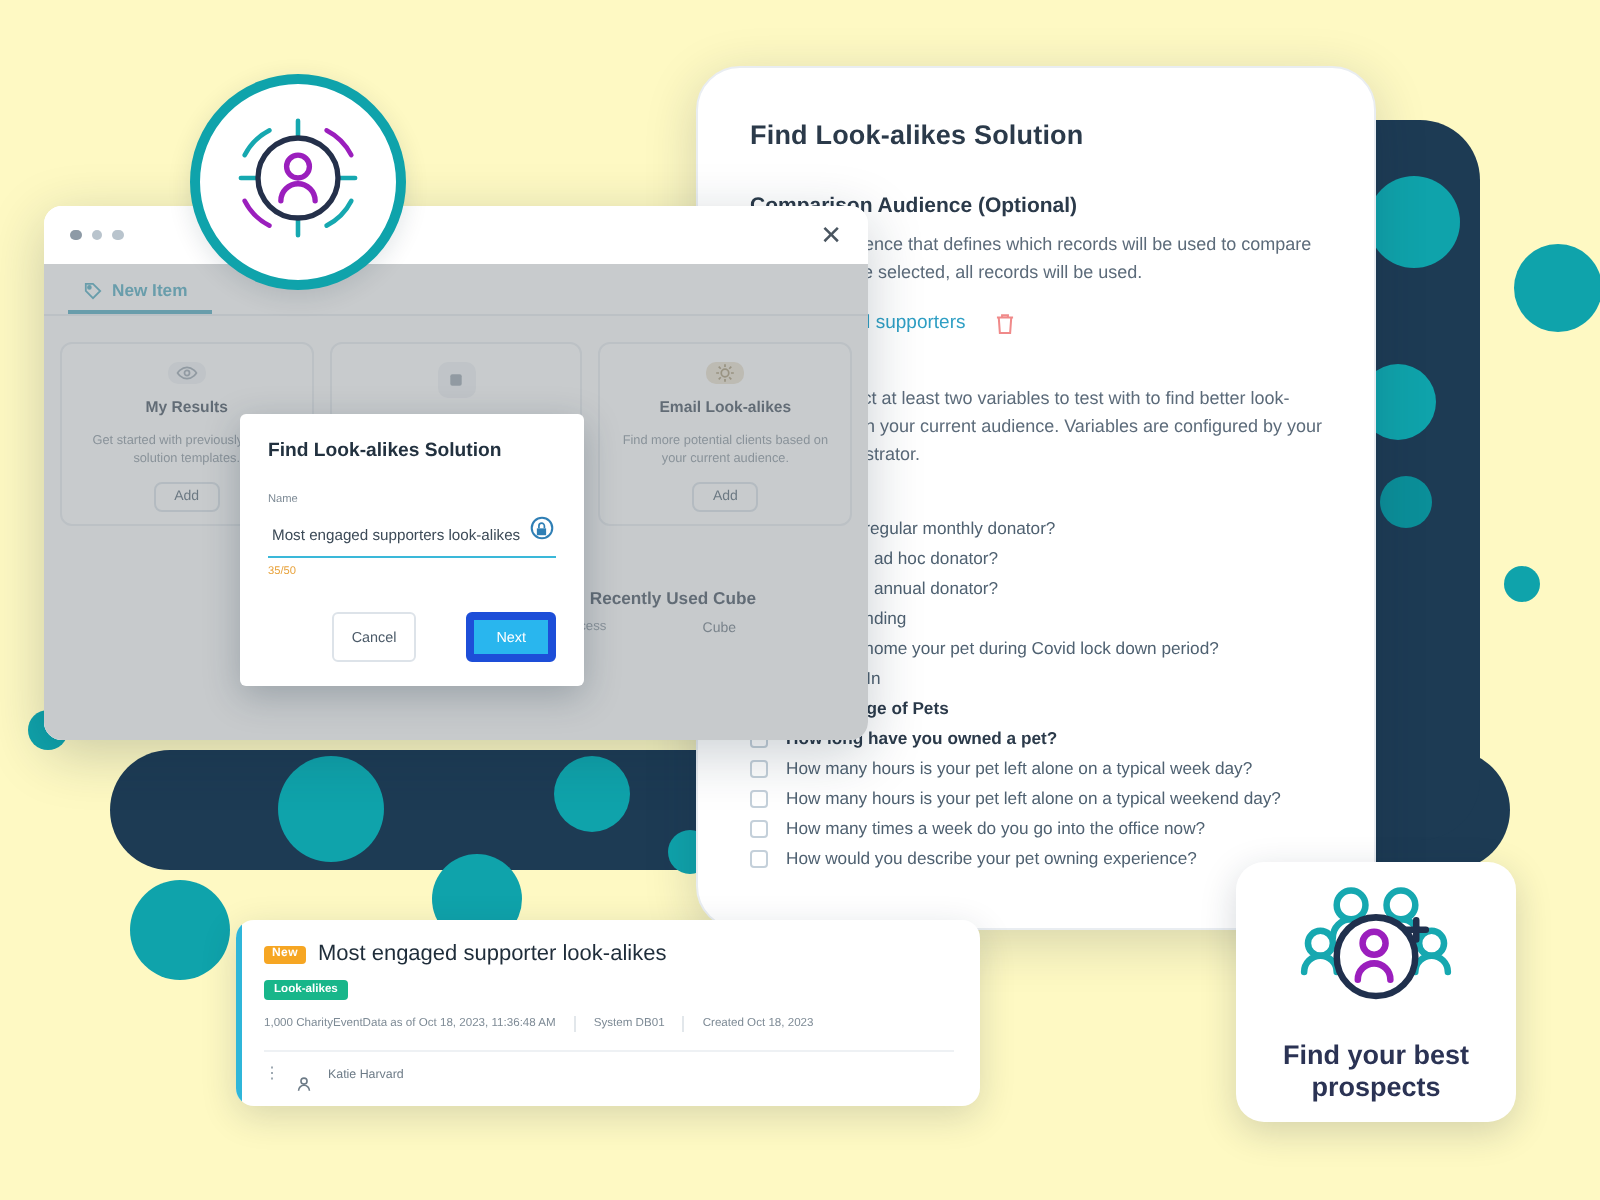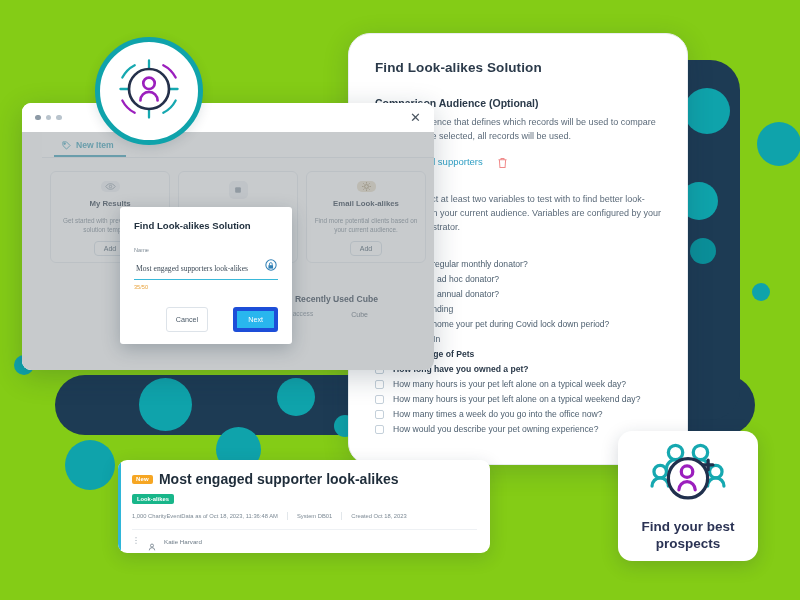--- a/index.html
+++ b/index.html
@@ -5,21 +5,21 @@
   * { box-sizing: border-box; margin: 0; padding: 0; }
   html, body {
     width: 800px; height: 600px;
     background: #ffffff;
     font-family: "Liberation Sans", sans-serif;
     overflow: hidden;
   }
   #stage {
     position: relative;
     width: 800px; height: 600px;
-    background: #84cc16;
+    background: #fef9c3;
     overflow: hidden;
   }
 
   
   .dot { position: absolute; border-radius: 50%; background: #0fa3ab; }
 
   
   .navy-blob {
     position: absolute;
     background: #1d3b54;
@@ -77,21 +77,21 @@
   }
   .win-bar {
     height: 29px; background: #fff; display: flex;
     align-items: center; justify-content: space-between;
     padding: 0 13px;
   }
   .tl-dots { display: flex; gap: 5px; }
   .tl-dots i { width: 5.5px; height: 5.5px; border-radius: 50%; background: #b9c4cd; display: block; }
   .tl-dots i:first-child { background: #8d9aa6; }
   .win-close { font-size: 13px; color: #4a5560; line-height: 1; cursor: pointer; }
-  .win-body { position: relative; height: 238px; background: #fcfcfd; padding-left: 20px; }
+  .win-body { position: relative; height: 238px; background: #fcfcfd; }
   .win-dim { position: absolute; inset: 0; background: rgba(150,155,160,.52); }
 
   .tabbar { height: 26px; display: flex; align-items: flex-end; padding-left: 12px;
             border-bottom: 1px solid #e7ebef; background: #fff; }
   .tab {
     display: flex; align-items: center; gap: 5px;
     font-size: 8.6px; color: #39a0b8; font-weight: bold;
     padding: 0 12px 5px 8px; border-bottom: 2px solid #39a0b8;
   }
   .tag-ico { width: 9px; height: 9px; }
@@ -134,21 +134,21 @@
     position: absolute; left: 120px; top: 207px;
     width: 172px; background: #fff; border-radius: 3px;
     box-shadow: 0 5px 18px rgba(25,45,65,.26);
     padding: 13px 14px 12px 14px;
   }
   .modal h3 { font-size: 9.6px; font-weight: bold; color: #22313f; margin-bottom: 16px; }
   .modal .lbl { font-size: 5.6px; color: #7d8a95; margin-bottom: 4px; }
   .fieldwrap { position: relative; border-bottom: 1.4px solid #3ab8d9; padding-bottom: 3px; }
   .field {
     width: 100%; border: 0; outline: 0; background: transparent;
-    font-family: Liberation Serif, serif;
+    font-family: Liberation Sans, sans-serif;
     font-size: 7.6px; color: #3c4a57; padding: 3px 18px 3px 2px;
   }
   .lock-ico { position: absolute; right: 1px; top: 0px; width: 12px; height: 12px; }
   .counter { font-size: 5.6px; color: #e8a33d; margin-top: 4px; }
   .modal-actions { display: flex; justify-content: flex-end; gap: 25px; margin-top: 17px; }
   .btn {
     font-size: 7.2px; border-radius: 3px; padding: 4px 9px;
     font-family: "Liberation Sans", sans-serif; cursor: pointer;
   }
   .btn.cancel { background: #fff; color: #4b5a68; border: 1px solid #dde3e9; }
@@ -161,21 +161,21 @@
     border-radius: 9px; box-shadow: 0 5px 18px rgba(20,40,60,.16);
     overflow: hidden; display: flex;
   }
   .res-accent { width: 3px; background: #2fb6d9; }
   .res-body { flex: 1; padding: 11px 13px 0 11px; }
   .res-title-row { display: flex; align-items: center; gap: 6px; }
   .badge-new {
     background: #f6a623; color: #fff; font-size: 6px; font-weight: bold;
     padding: 1.5px 4px; border-radius: 2px; letter-spacing: .2px;
   }
-  .res-title { font-size: 14px; font-weight: bold; color: #1f2d3a; }
+  .res-title { font-size: 11px; font-weight: normal; color: #1f2d3a; }
   .badge-type {
     display: inline-block; background: #18b68a; color: #fff; font-size: 5.8px;
     font-weight: bold; padding: 2px 5px; border-radius: 2px; margin-top: 7px;
   }
   .res-meta { display: flex; align-items: center; gap: 9px; margin-top: 7px; }
   .res-meta span { font-size: 5.8px; color: #7d8a95; }
   .res-meta .sep { width: 1px; height: 8px; background: #e2e7eb; }
   .res-foot {
     margin-top: 9px; border-top: 1px solid #eef1f4; padding-top: 7px;
     display: flex; align-items: center; gap: 8px;

